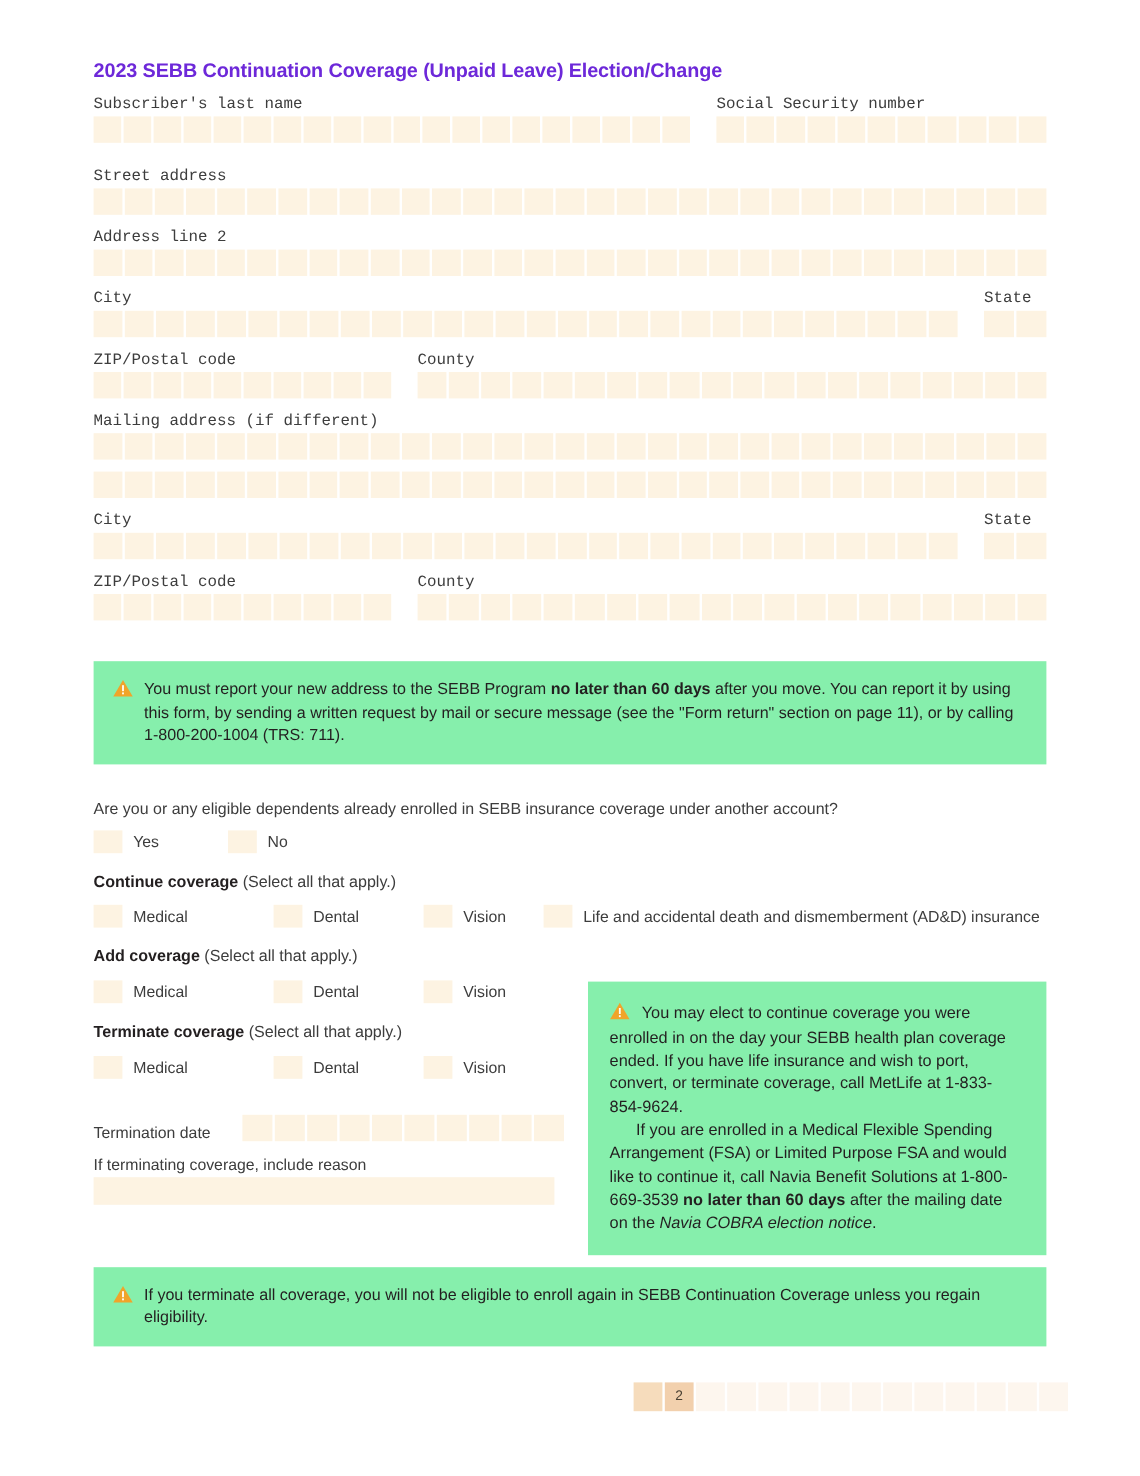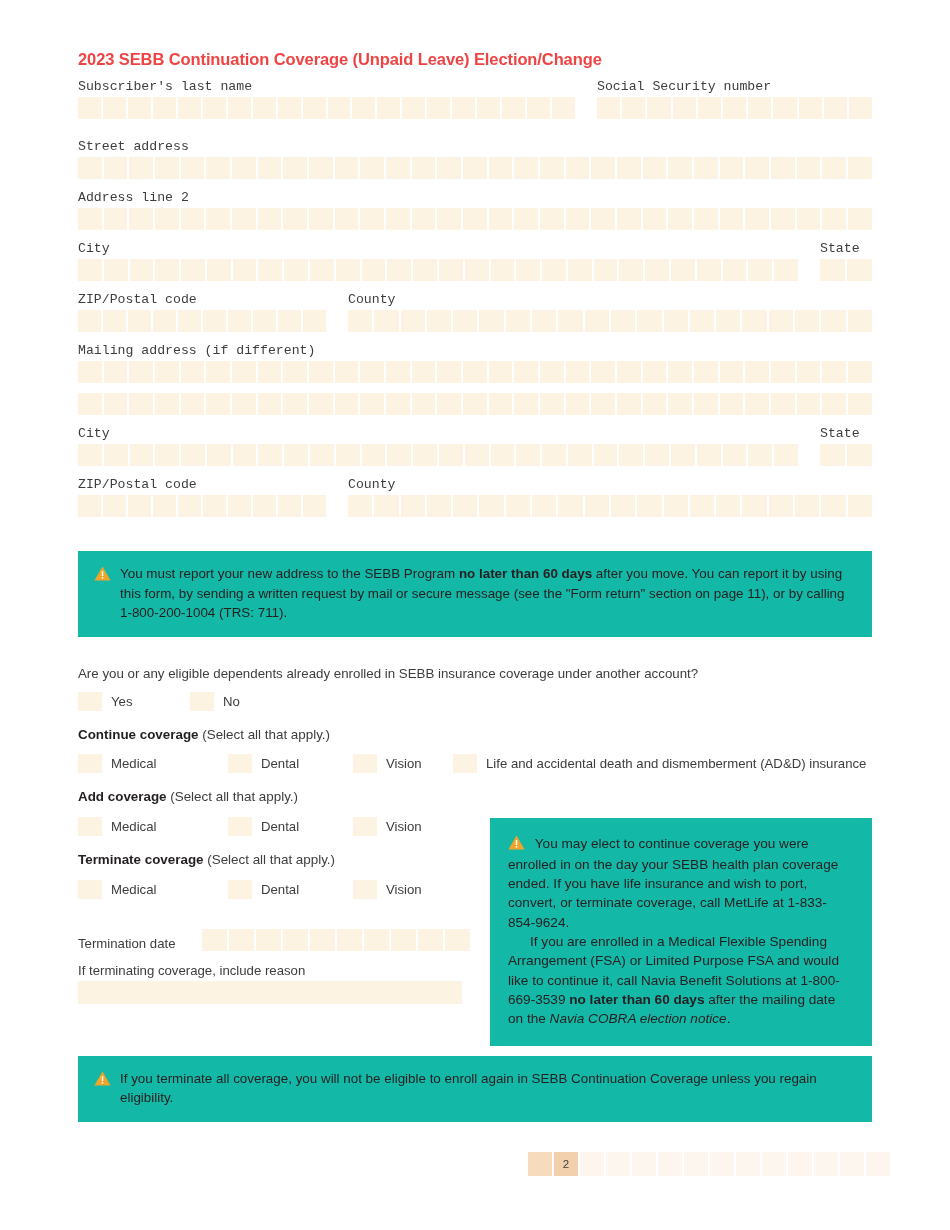--- a/index.html
+++ b/index.html
@@ -18,21 +18,21 @@
     position: relative;
     width: 950px;
     height: 1230px;
     padding: 0 78px;
   }
 
   
   .form-title {
     font-size: 16.5px;
     font-weight: bold;
-    color: #ef4444;
+    color: #6d28d9;
     letter-spacing: -0.1px;
     padding-top: 50px;
     padding-bottom: 9px;
   }
 
   
   .field-label {
     font-size: 13.2px;
     color: #3d3d3d;
     line-height: 17px;
@@ -63,21 +63,21 @@
   .w-full     { width: 794px; }
   .w-city     { width: 720px; }
   .w-state    { width: 52px; margin-left: 22px; }
   .w-zip      { width: 248px; }
   .w-county   { width: 524px; margin-left: 22px; }
   .spacer-10 { height: 10px; }
   .spacer-14 { height: 14px; }
 
   
   .callout {
-    background: #14b8a6;
+    background: #86efac;
     display: flex;
     padding: 13px 16px 14px 16px;
   }
   .callout .warn-icon {
     flex: 0 0 auto;
     margin-right: 9px;
     margin-top: 2px;
   }
   .callout .callout-text {
     font-size: 13.4px;

